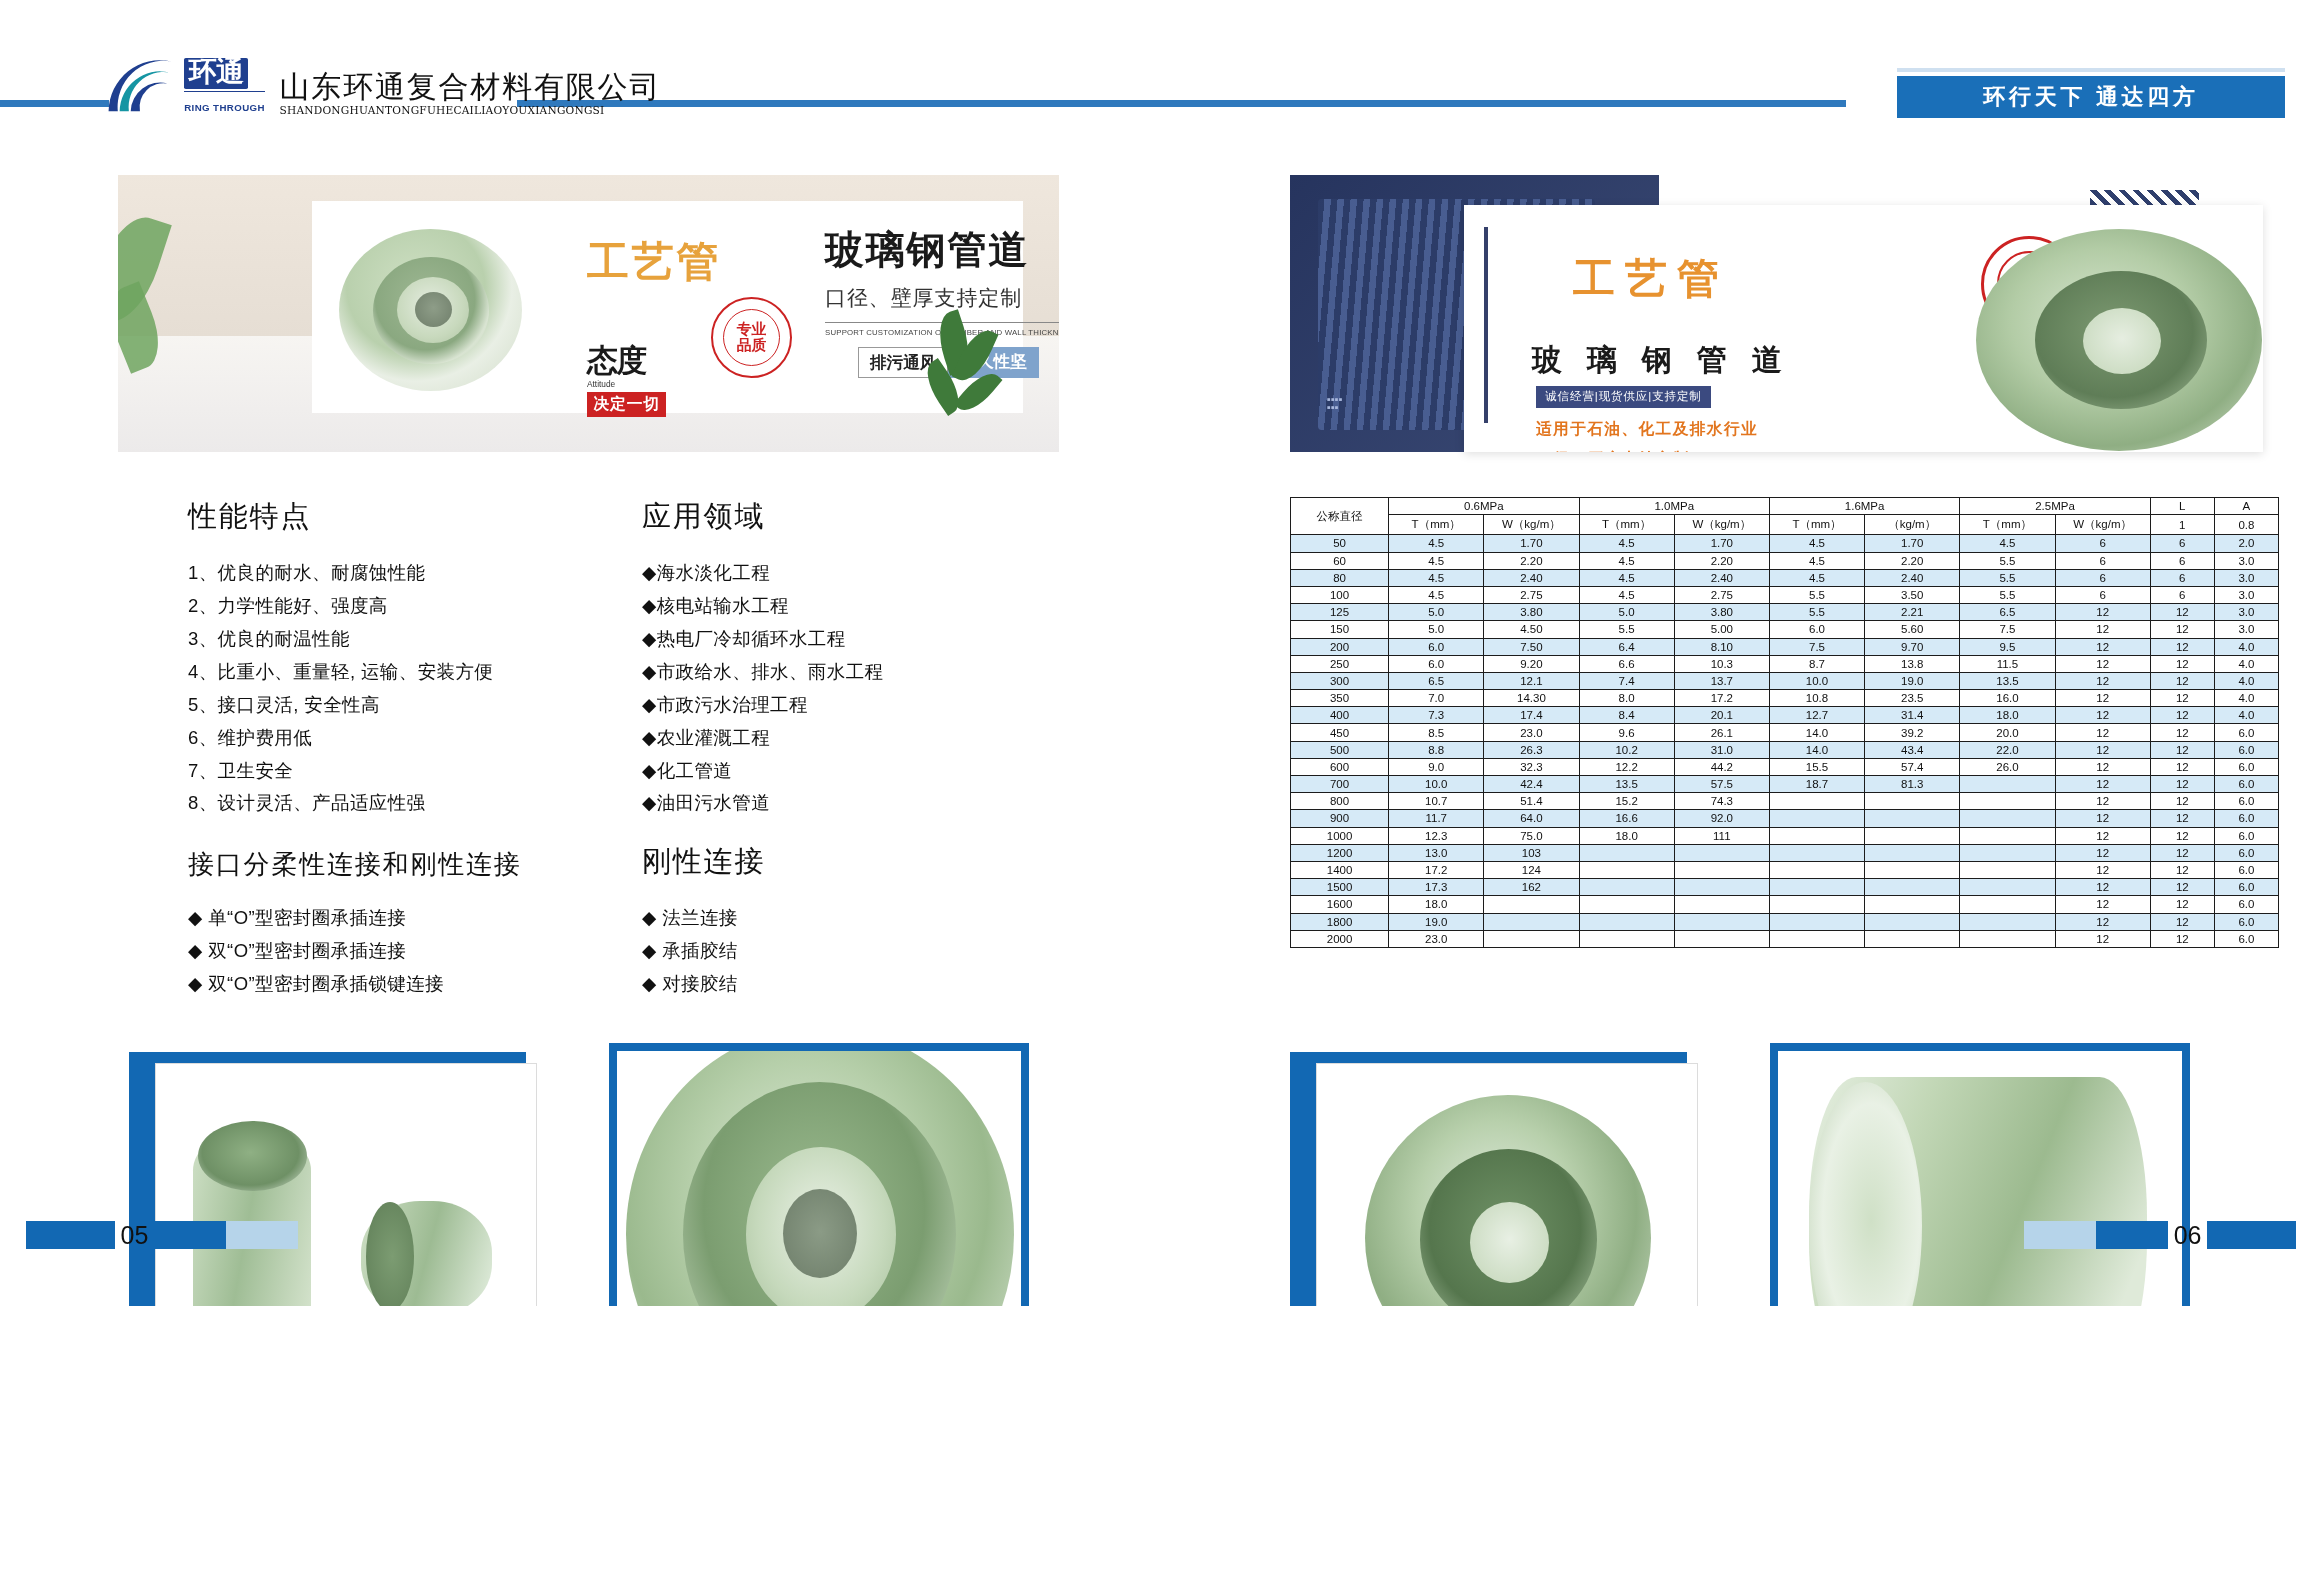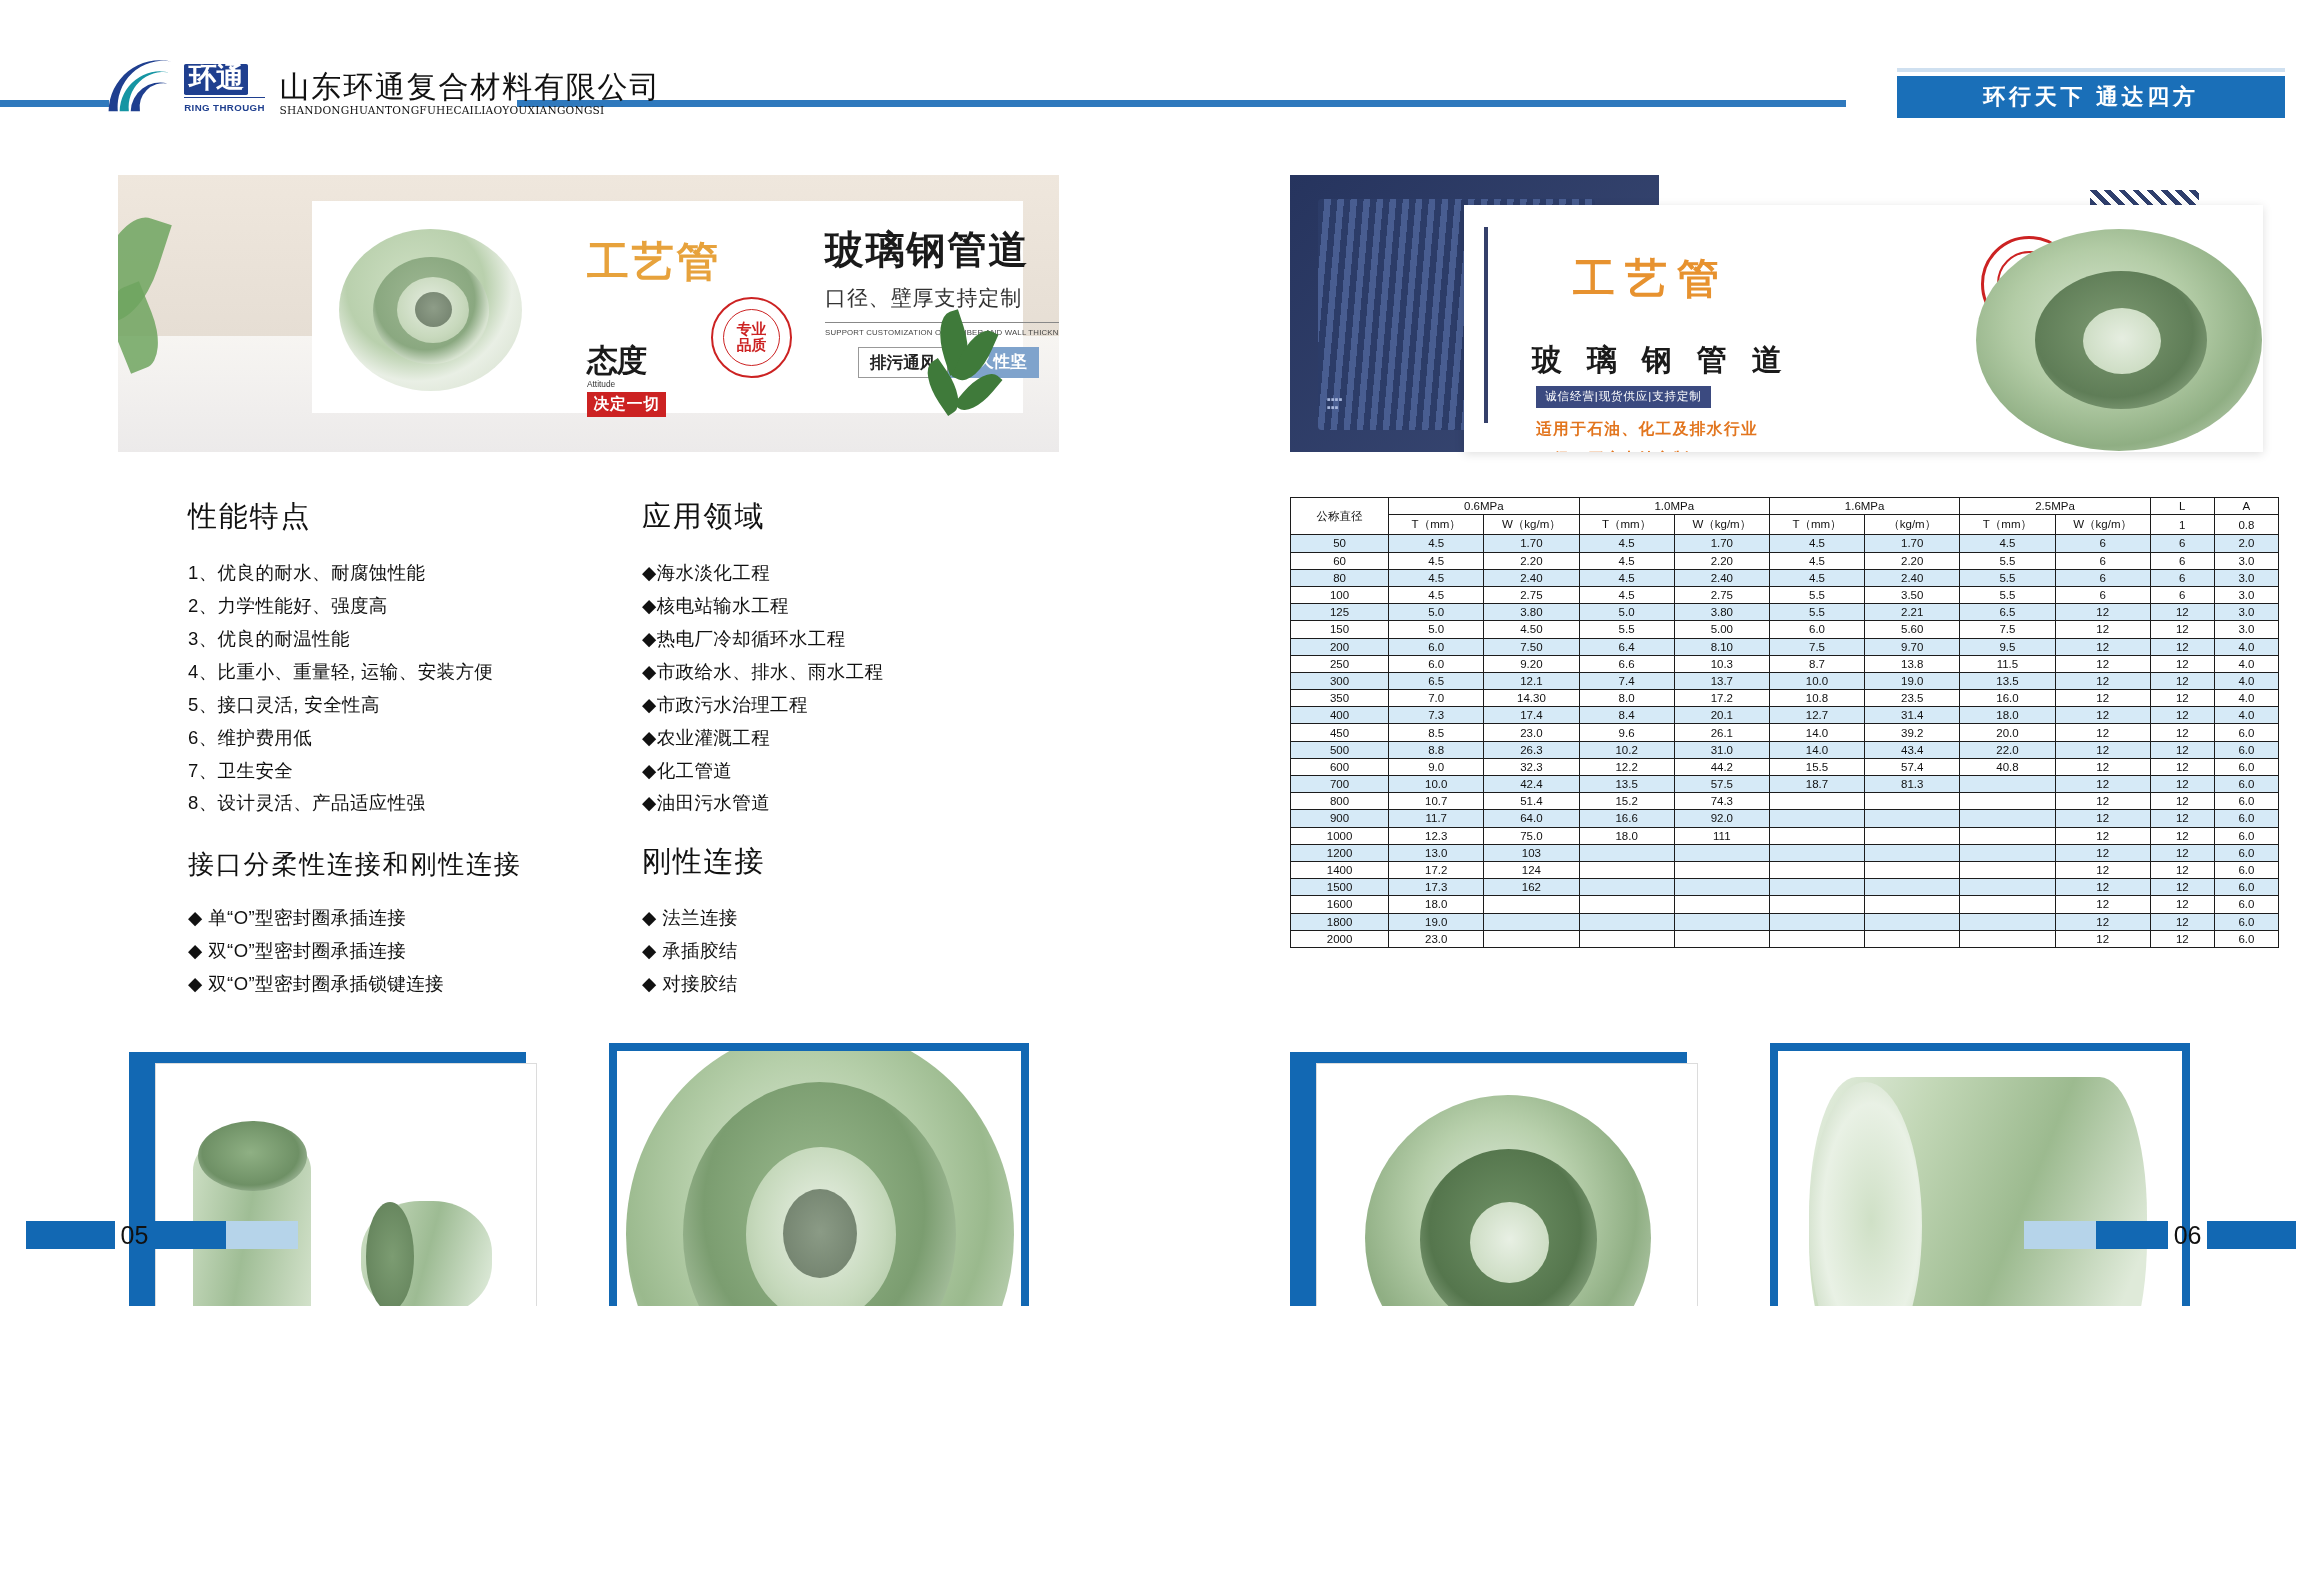--- a/index.html
+++ b/index.html
@@ -11,21 +11,21 @@
   .hdr-rule { position:absolute; height:6.5px; background:#2f79bd; }
   .hdr-rule.left  { left:0;    top:100px; width:109px; }
   .hdr-rule.mid   { left:517px; top:100px; width:1329px; }
   .logo-wrap { position:absolute; left:103px; top:54px; display:flex; align-items:flex-end; gap:9.2px; }
   .logo-mark { position:relative; width:72px; height:59px; }
   .logo-mark svg { display:block; }
   .logo-cn-box { display:flex; flex-direction:column; align-items:flex-start; }
   .logo-cn { font-size:28px; font-weight:bold; color:#1f3f8f; letter-spacing:-0.9px;
     background:#1f3f8f; color:#fff; padding:0.9px 4.6px 2.8px; line-height:1; border-radius:1.8px; }
   .logo-en { font-size:9.7px; font-weight:bold; color:#1f3f8f; letter-spacing:0.4px;
-    border-top:1.8px solid #1f3f8f; margin-top:1.8px; padding-top:4px; }
+    border-top:1.8px solid #1f3f8f; margin-top:1.8px; padding-top:10px; }
   .co-box { display:flex; flex-direction:column; margin-left:5.5px; margin-bottom:-2.8px; }
   .co-cn { font-size:30px; color:#111; font-family:"DejaVu Serif","Liberation Serif",serif;
     letter-spacing:1.8px; line-height:1.05; }
   .co-en { font-size:10.6px; color:#111; letter-spacing:0.2px;
     font-family:"DejaVu Serif","Liberation Serif",serif; margin-top:1.8px; }
 
   .tagline { position:absolute; right:37px; top:76px; width:388px; height:42px;
     background:#1a6fb8; color:#fff; display:flex; align-items:center; justify-content:center;
     font-size:22px; font-weight:bold; letter-spacing:3.7px; }
   .tagline-thin { position:absolute; right:37px; top:68px; width:388px; height:3.7px; background:#cfe0f0; }
@@ -475,21 +475,21 @@
             <td>6.0</td>
           </tr>
           <tr>
             <td>600</td>
             <td>9.0</td>
             <td>32.3</td>
             <td>12.2</td>
             <td>44.2</td>
             <td>15.5</td>
             <td>57.4</td>
-            <td>40.8</td>
+            <td>26.0</td>
             <td>12</td>
             <td>12</td>
             <td>6.0</td>
           </tr>
           <tr>
             <td>700</td>
             <td>10.0</td>
             <td>42.4</td>
             <td>13.5</td>
             <td>57.5</td>

